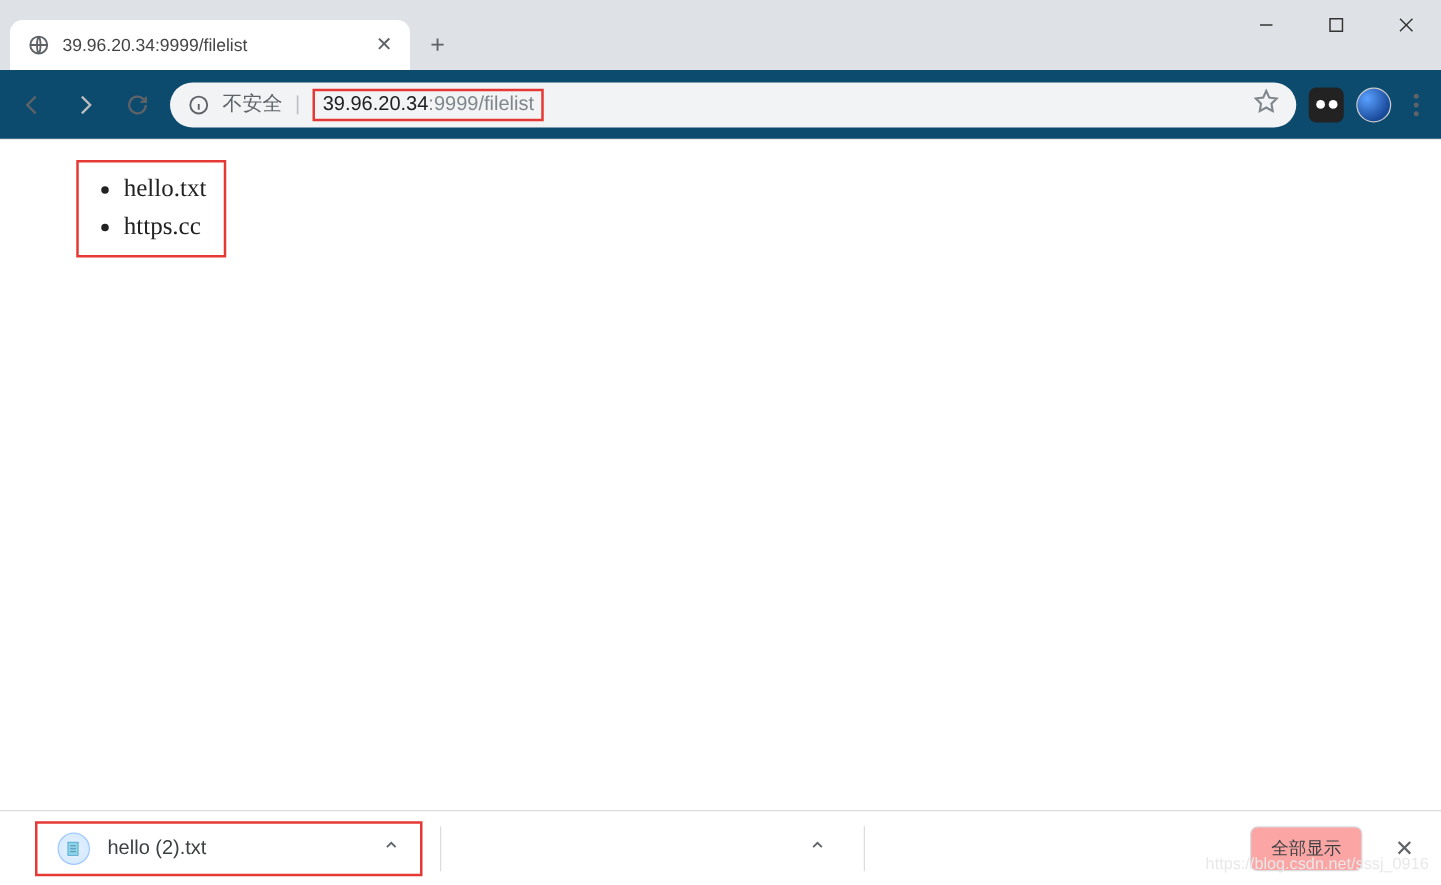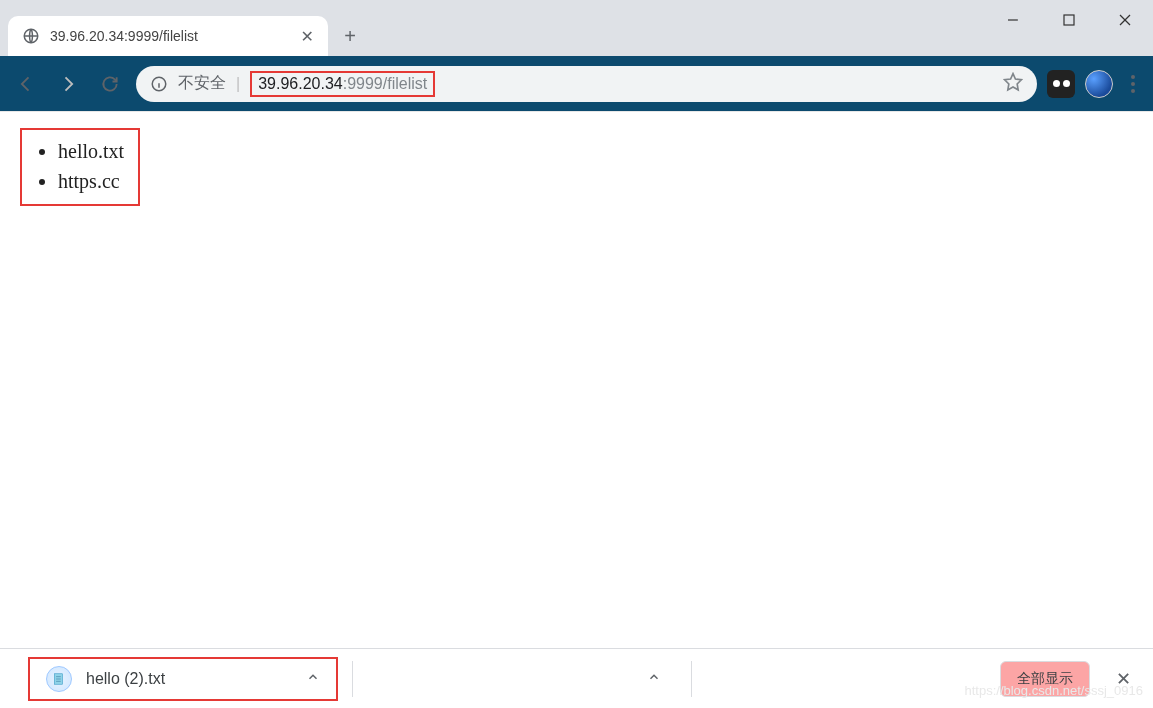--- a/index.html
+++ b/index.html
@@ -26,21 +26,21 @@
     .url-port, .url-path { color: #80868b; }
     .star-icon { margin-left: auto; color: #80868b; }
     .ext-icon { width: 28px; height: 28px; background: #222; border-radius: 6px; display: flex; align-items: center; justify-content: center; }
     .ext-icon span { display:flex; gap:3px;}
     .ext-icon .dot { width:7px; height:7px; background:#fff; border-radius:50%; }
     .avatar { width: 28px; height: 28px; border-radius: 50%; background: radial-gradient(circle at 30% 30%, #5aa0ff, #1a4b9b 70%); border: 1px solid #ccc; }
     .menu-dots { display:flex; flex-direction:column; gap:3px; padding:0 8px;}
     .menu-dots .d { width:4px; height:4px; background:#5f6368; border-radius:50%;}
     
     .viewport { padding: 16px 20px; background:#fff; }
-    .file-box { border: 2px solid #e53935; padding: 6px 14px 8px 10px; display: inline-block; }
+    .file-box { border: 2px solid #e53935; padding: 6px 14px 8px 10px; display: inline-block; margin-left: 41px; }
     .file-list { list-style: disc; padding-left: 26px; }
     .file-list li { font-size: 20px; color: #222; line-height: 1.5; font-family: "Times New Roman", serif; }
     
     .downloads { position: absolute; bottom: 0; left: 0; right: 0; height: 60px; background: #fff; border-top: 1px solid #dadce0; display: flex; align-items: center; padding: 0 10px; gap: 14px; }
     .dl-item { display: flex; align-items: center; height: 44px; padding: 0 16px; gap: 14px; cursor: pointer; }
     .dl-item.boxed { border: 2px solid #e53935; width: 310px; margin-left: 18px; }
     .dl-item.plain { width: 310px; }
     .dl-icon { width: 26px; height: 26px; display:flex; align-items:center; justify-content:center; }
     .notepad-ico { width:26px; height:26px; border-radius:50%; border:1px solid #9ec8ff; background: radial-gradient(circle, #e8f3ff, #cfe6ff); display:flex; align-items:center; justify-content:center;}
     .notepad-ico svg { width:14px; height:16px;}

